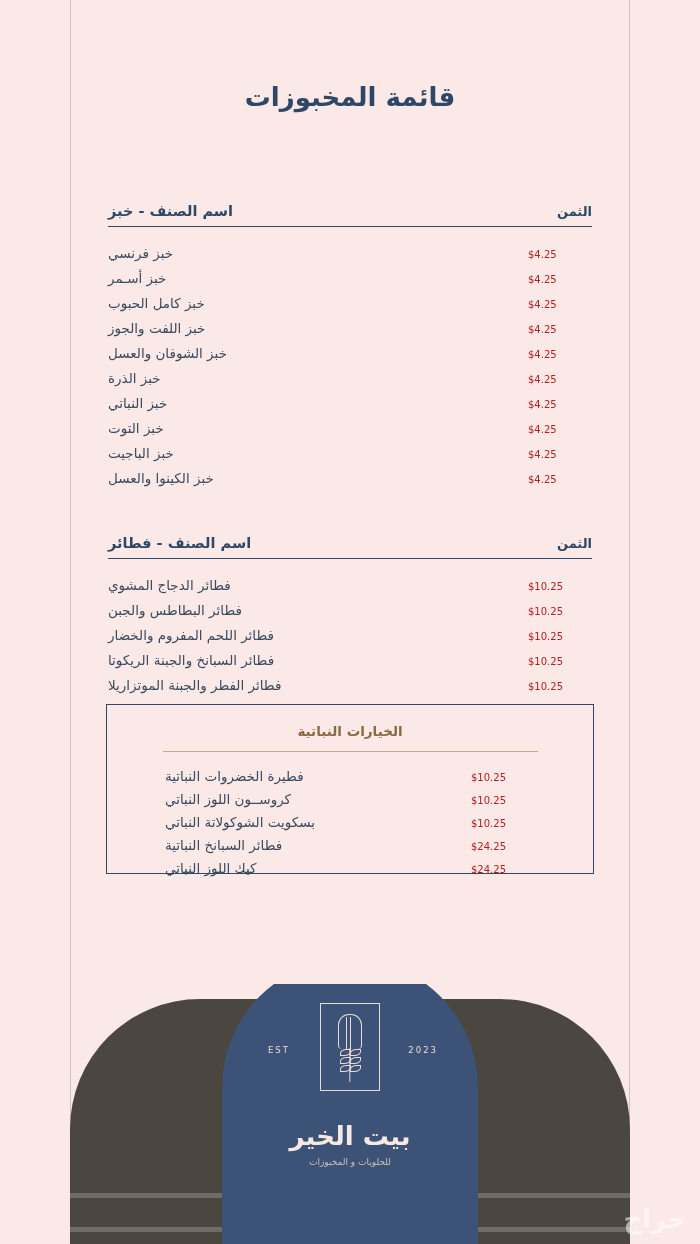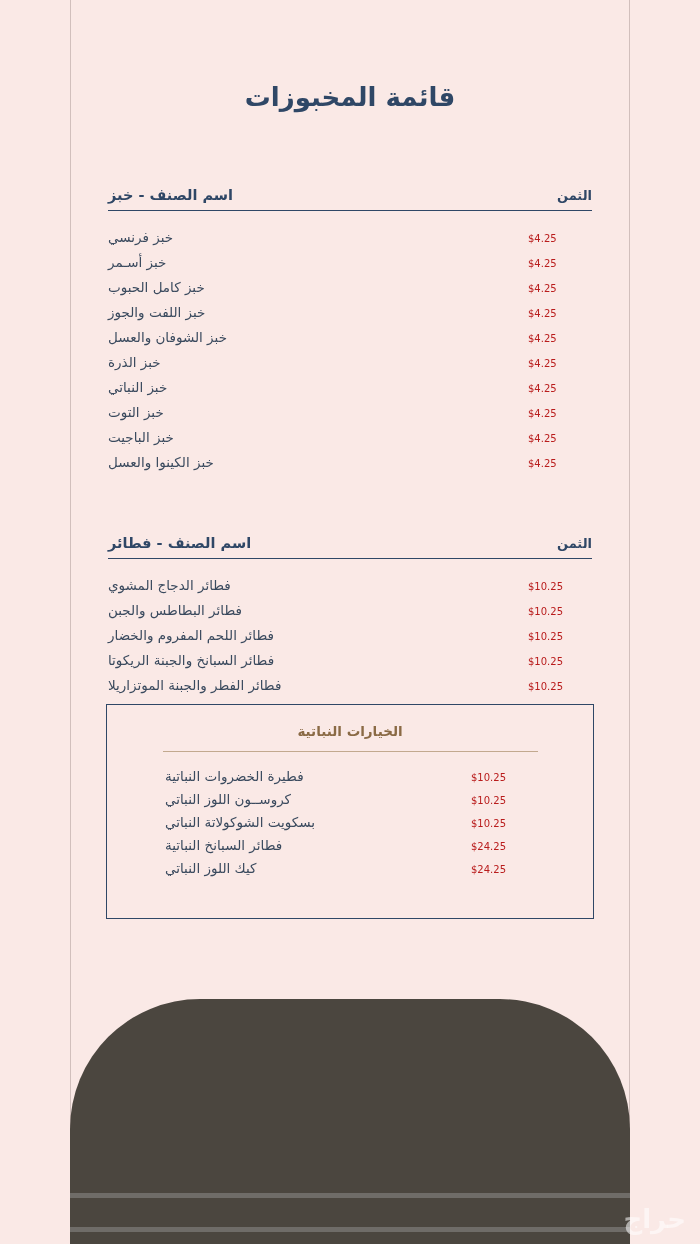--- a/index.html
+++ b/index.html
@@ -95,21 +95,21 @@
     text-align: left;
     min-width: 64px;
   }
 
   
   .veg-box {
     position: absolute;
     left: 106px;
     right: 106px;
     top: 704px;
-    height: 215px;
+    height: 170px;
     border: 1px solid #2f4766;
     box-sizing: border-box;
   }
   .veg-title {
     text-align: center;
     font-size: 13.5px;
     color: #8a6a45;
     font-weight: bold;
     margin-top: 18px;
     direction: rtl;
@@ -256,21 +256,21 @@
 </head>
 <body>
 
 <div class="page">
 
   <div class="rule rule-left"></div>
   <div class="rule rule-right"></div>
 
   <div class="title">قائمة المخبوزات</div>
 
-  <div class="section" style="top:142px">
+  <div class="section" style="top:158px">
     <div class="section-head">
       <span class="cat">اسم الصنف - خبز</span>
       <span class="price-h">الثمن</span>
     </div>
     <div class="items">
       <div class="item">
         <span class="name">خبز فرنسي</span>
         <span class="price">$4.25</span>
       </div>
       <div class="item">
@@ -368,17 +368,33 @@
     </div>
   </div>
 
   <div class="photo-band">
     <div class="photo">
       <div class="ph-bg"></div>
       <div class="shelf s1"></div>
       <div class="shelf s2"></div>
     </div>
 
+    <div class="badge">
+      <div class="est">EST</div>
+      <div class="year">2023</div>
+      <div class="badge-frame">
+        <div class="whisk"></div>
+        <div class="wheat"></div>
+        <div class="wheat-leaf" style="bottom:34px; left:calc(50% - 10px);"></div>
+        <div class="wheat-leaf" style="bottom:34px; left:50%;"></div>
+        <div class="wheat-leaf" style="bottom:26px; left:calc(50% - 10px);"></div>
+        <div class="wheat-leaf" style="bottom:26px; left:50%;"></div>
+        <div class="wheat-leaf" style="bottom:18px; left:calc(50% - 10px);"></div>
+        <div class="wheat-leaf" style="bottom:18px; left:50%;"></div>
+      </div>
+      <div class="brand">بيت الخير</div>
+      <div class="brand-sub">للحلويات و المخبوزات</div>
+    </div>
 
     <div class="watermark">حراج</div>
   </div>
 
 </div>
 
 </body></html>

